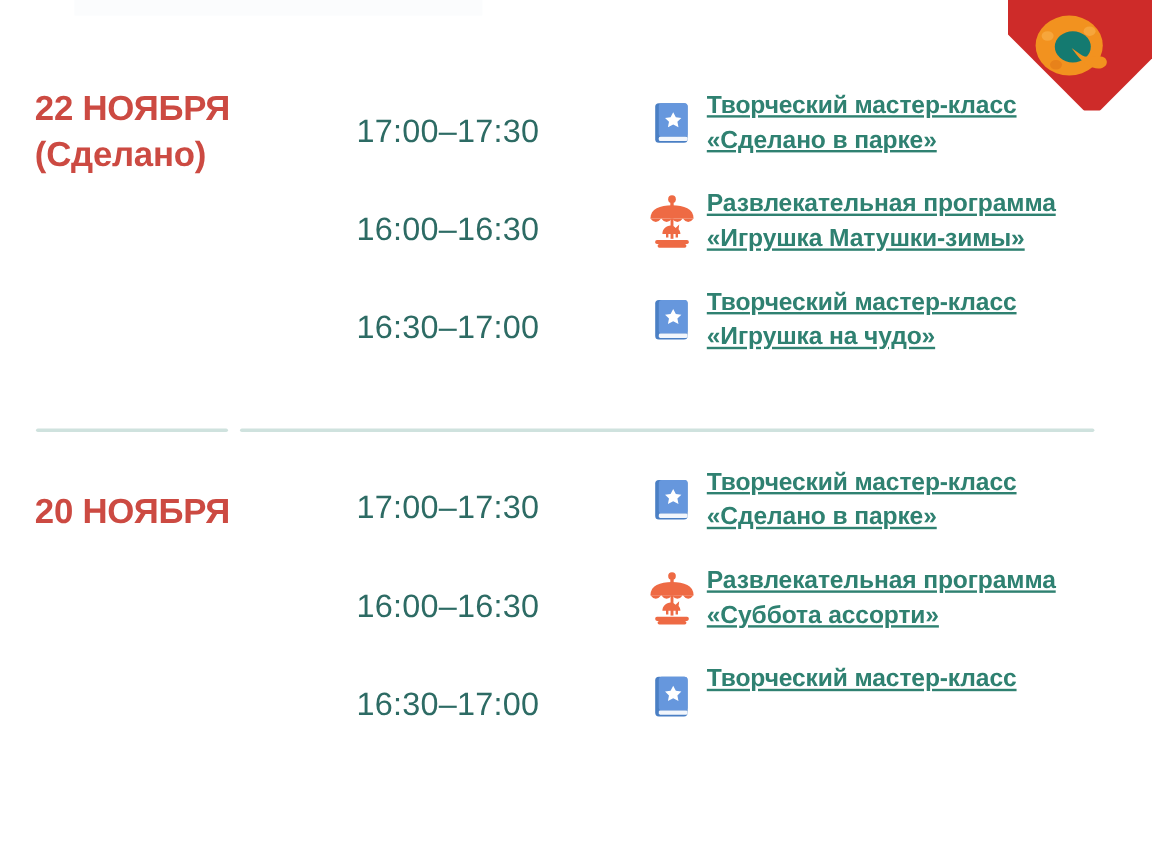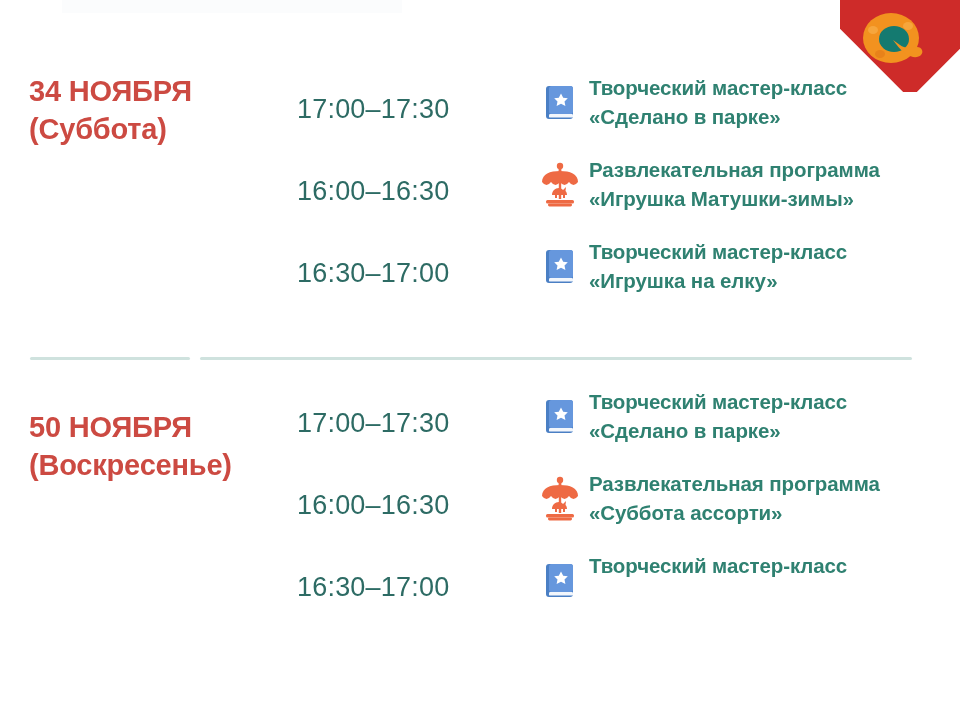--- a/index.html
+++ b/index.html
@@ -123,21 +123,21 @@
     position: absolute;
     left: 589px;
     top: 1px;
     width: 360px;
     color: #2f8171;
     font-weight: bold;
     font-size: 20.5px;
     line-height: 1.42;
     letter-spacing: -0.1px;
   }
-  .slot-text .title-line { display: block; }
+  .slot-text .title-line { display: block; text-decoration: underline; }
 
   
   .divider {
     position: absolute;
     height: 3px;
     background: #cfe2de;
     border-radius: 2px;
   }
   .divider-left {
     left: 30px;
@@ -164,22 +164,22 @@
       <ellipse cx="36" cy="29" rx="15" ry="13" fill="#147a70"></ellipse>
       <path d="M35 30 C38 34, 42 40, 48 44 C54 48, 60 48, 63 45 C66 42, 64 37, 59 37 C53 37, 47 39, 42 35 Z" fill="#f2921f"></path>
       <ellipse cx="15" cy="20" rx="5" ry="4" fill="#f6a63c"></ellipse>
       <ellipse cx="22" cy="44" rx="5" ry="4" fill="#e8821a"></ellipse>
       <ellipse cx="50" cy="16" rx="5" ry="4" fill="#f6a63c"></ellipse>
     </svg>
   </div>
 
   <div class="day-block" id="day-0">
     <div class="day-date">
-      <span>34 НОЯБРЯ</span>
-      <span class="dow">(Суббота)</span>
+      <span>22 НОЯБРЯ</span>
+      <span class="dow">(Сделано)</span>
     </div>
 
     <div class="slot-row">
       <div class="slot-time">16:00–16:30</div>
       <svg class="slot-icon" viewBox="0 0 44 46">
         <circle cx="22" cy="4" r="3.2" fill="#ee6a44"></circle>
         <rect x="20.6" y="6" width="2.8" height="5" fill="#ee6a44"></rect>
         <path d="M4 20 C4 12, 12 9, 22 9 C32 9, 40 12, 40 20 Z" fill="#ee6a44"></path>
         <path d="M4 20 q4.5 6 9 0 q4.5 6 9 0 q4.5 6 9 0 q4.5 6 9 0 L40 20 Z" fill="#ee6a44"></path>
         <rect x="20.8" y="20" width="2.4" height="17" fill="#ee6a44"></rect>
@@ -196,21 +196,21 @@
     <div class="slot-row">
       <div class="slot-time">16:30–17:00</div>
       <svg class="slot-icon" viewBox="0 0 44 46">
         <rect x="8" y="6" width="27" height="33" rx="3" fill="#4a7fc4"></rect>
         <rect x="11" y="6" width="24" height="28" rx="2.5" fill="#6697dd"></rect>
         <path d="M23 13.5 l2.2 4.2 l4.6 0.6 l-3.3 3.2 l0.9 4.6 l-4.4-2.3 l-4.4 2.3 l0.9-4.6 l-3.3-3.2 l4.6-0.6 Z" fill="#ffffff"></path>
         <rect x="11" y="34" width="24" height="3.6" rx="1.2" fill="#f2f6fc"></rect>
       </svg>
       <div class="slot-text">
         <span class="title-line">Творческий мастер-класс</span>
-        <span class="title-line">«Игрушка на елку»</span>
+        <span class="title-line">«Игрушка на чудо»</span>
       </div>
     </div>
 
     <div class="slot-row">
       <div class="slot-time">17:00–17:30</div>
       <svg class="slot-icon" viewBox="0 0 44 46">
         <rect x="8" y="6" width="27" height="33" rx="3" fill="#4a7fc4"></rect>
         <rect x="11" y="6" width="24" height="28" rx="2.5" fill="#6697dd"></rect>
         <path d="M23 13.5 l2.2 4.2 l4.6 0.6 l-3.3 3.2 l0.9 4.6 l-4.4-2.3 l-4.4 2.3 l0.9-4.6 l-3.3-3.2 l4.6-0.6 Z" fill="#ffffff"></path>
         <rect x="11" y="34" width="24" height="3.6" rx="1.2" fill="#f2f6fc"></rect>
@@ -220,22 +220,21 @@
         <span class="title-line">«Сделано в парке»</span>
       </div>
     </div>
   </div>
 
   <div class="divider divider-left"></div>
   <div class="divider divider-right"></div>
 
   <div class="day-block" id="day-1">
     <div class="day-date">
-      <span>50 НОЯБРЯ</span>
-      <span class="dow">(Воскресенье)</span>
+      <span>20 НОЯБРЯ</span>
     </div>
 
     <div class="slot-row">
       <div class="slot-time">16:00–16:30</div>
       <svg class="slot-icon" viewBox="0 0 44 46">
         <circle cx="22" cy="4" r="3.2" fill="#ee6a44"></circle>
         <rect x="20.6" y="6" width="2.8" height="5" fill="#ee6a44"></rect>
         <path d="M4 20 C4 12, 12 9, 22 9 C32 9, 40 12, 40 20 Z" fill="#ee6a44"></path>
         <path d="M4 20 q4.5 6 9 0 q4.5 6 9 0 q4.5 6 9 0 q4.5 6 9 0 L40 20 Z" fill="#ee6a44"></path>
         <rect x="20.8" y="20" width="2.4" height="17" fill="#ee6a44"></rect>

